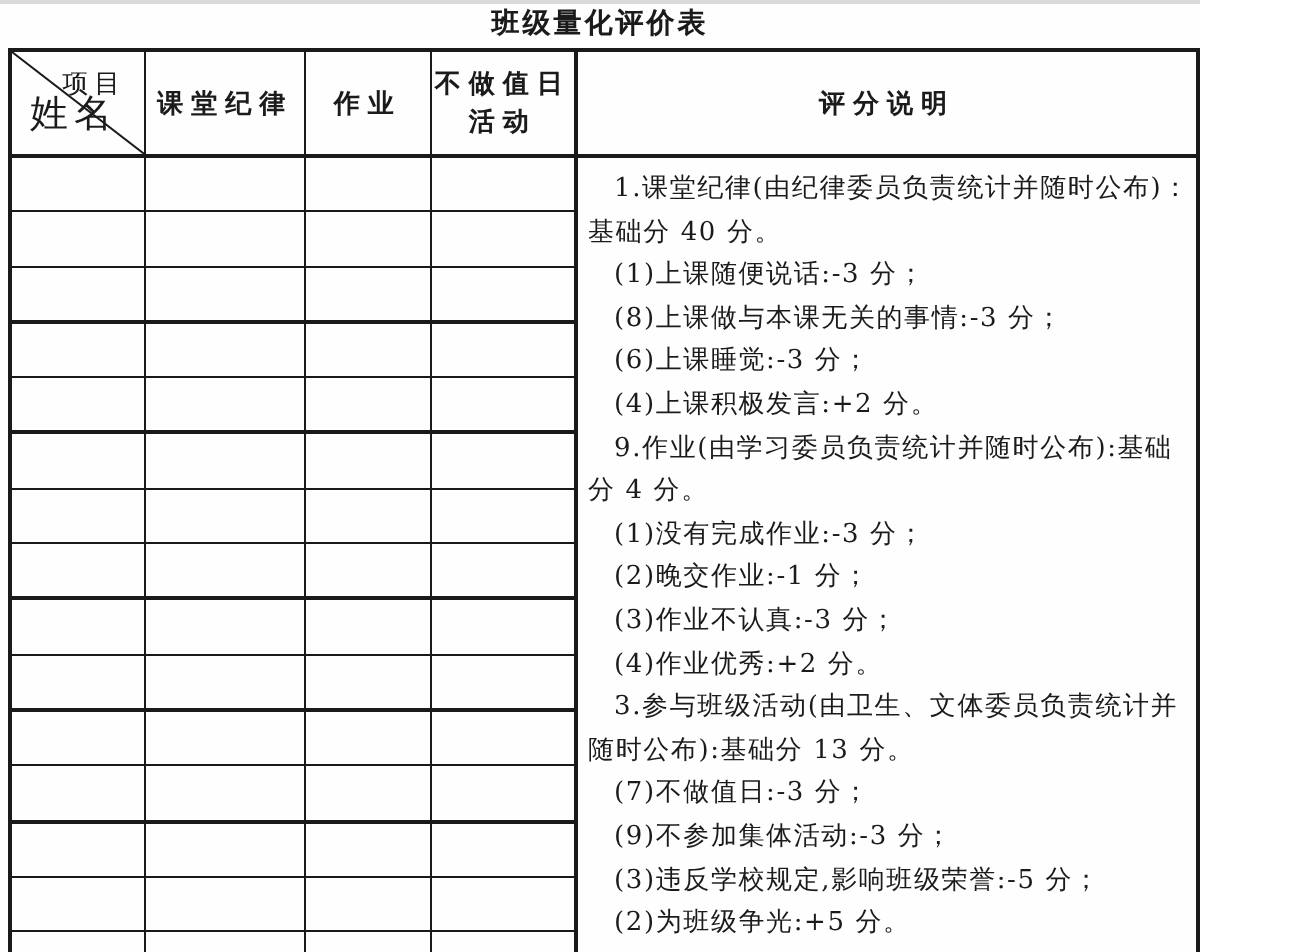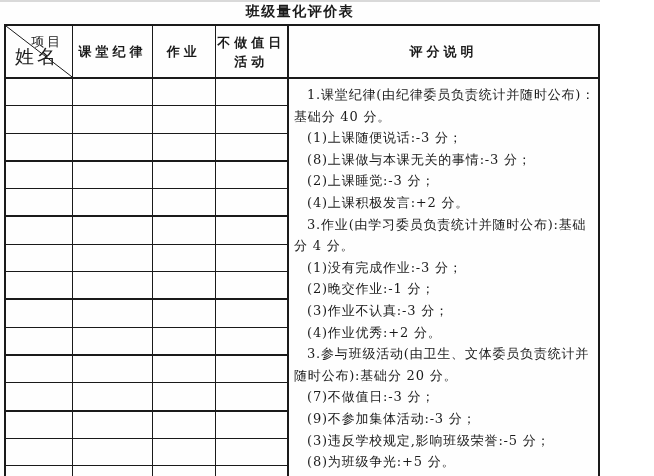--- a/index.html
+++ b/index.html
@@ -144,34 +144,34 @@
           <td></td>
           <td></td>
           <td></td>
           <td></td>
           <td class="notes-cell" rowspan="15">
             <div>
               <div class="notes-line indent">1.课堂纪律(由纪律委员负责统计并随时公布)：</div>
               <div class="notes-line">基础分 40 分。</div>
               <div class="notes-line indent">(1)上课随便说话:-3 分；</div>
               <div class="notes-line indent">(8)上课做与本课无关的事情:-3 分；</div>
-              <div class="notes-line indent">(2)上课睡觉:-3 分；</div>
+              <div class="notes-line indent">(6)上课睡觉:-3 分；</div>
               <div class="notes-line indent">(4)上课积极发言:+2 分。</div>
-              <div class="notes-line indent">3.作业(由学习委员负责统计并随时公布):基础</div>
+              <div class="notes-line indent">9.作业(由学习委员负责统计并随时公布):基础</div>
               <div class="notes-line">分 4 分。</div>
               <div class="notes-line indent">(1)没有完成作业:-3 分；</div>
               <div class="notes-line indent">(2)晚交作业:-1 分；</div>
               <div class="notes-line indent">(3)作业不认真:-3 分；</div>
               <div class="notes-line indent">(4)作业优秀:+2 分。</div>
               <div class="notes-line indent">3.参与班级活动(由卫生、文体委员负责统计并</div>
-              <div class="notes-line">随时公布):基础分 20 分。</div>
+              <div class="notes-line">随时公布):基础分 13 分。</div>
               <div class="notes-line indent">(7)不做值日:-3 分；</div>
               <div class="notes-line indent">(9)不参加集体活动:-3 分；</div>
               <div class="notes-line indent">(3)违反学校规定,影响班级荣誉:-5 分；</div>
-              <div class="notes-line indent">(8)为班级争光:+5 分。</div>
+              <div class="notes-line indent">(2)为班级争光:+5 分。</div>
             </div>
           </td>
         </tr>
         <tr>
           <td></td>
           <td></td>
           <td></td>
           <td></td>
         </tr>
         <tr class="thick-bottom">

